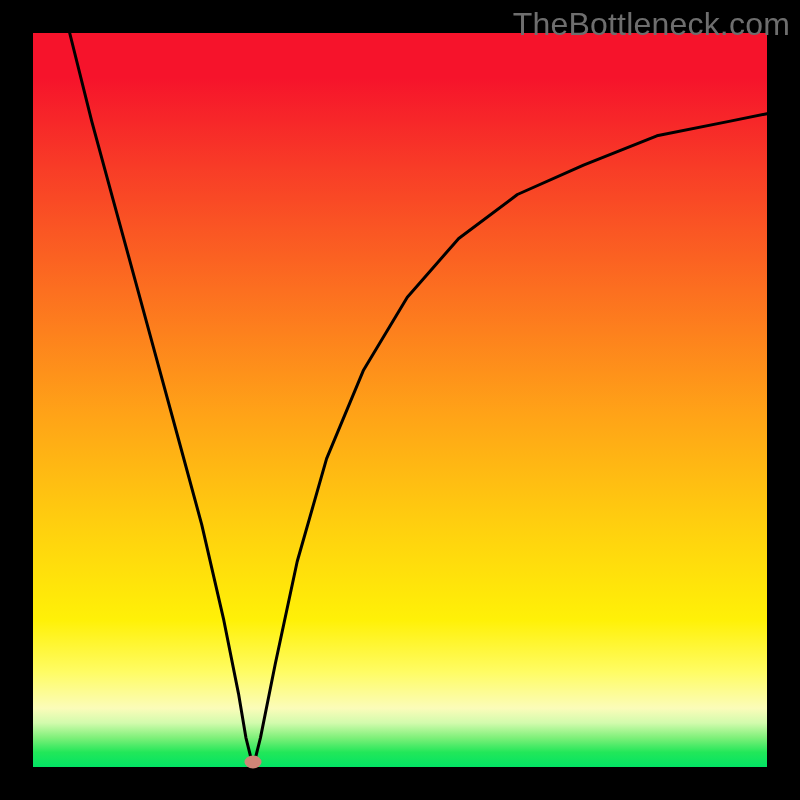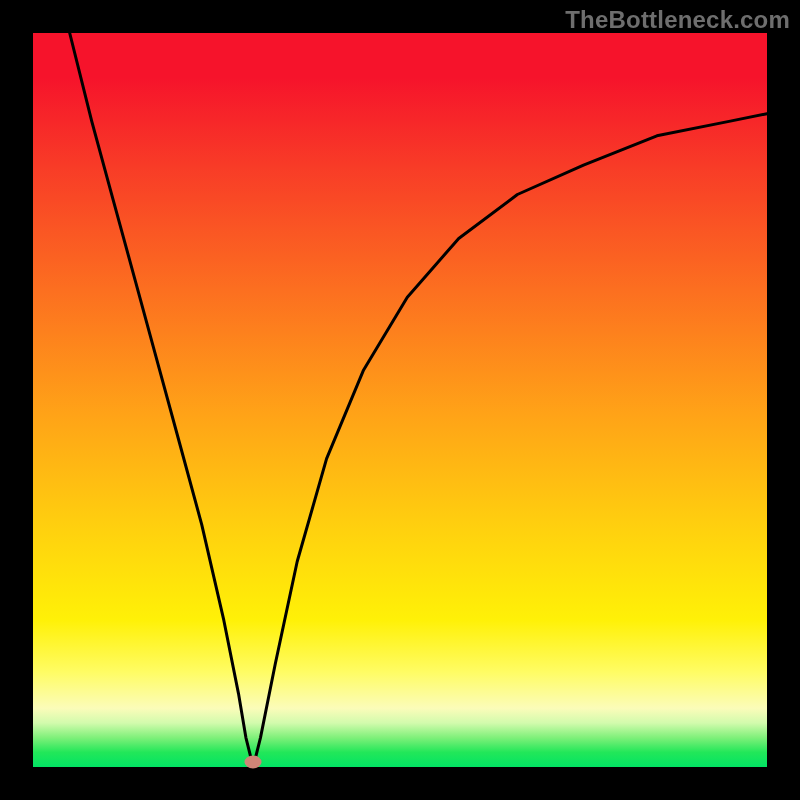--- a/index.html
+++ b/index.html
@@ -39,22 +39,22 @@
       #7ff07a 96%,
       #22e759 98%,
       #02e364 100%
     );
   }
   .watermark {
     position: absolute;
     top: 6px;
     right: 10px;
     color: #6e6e6e;
-    font-size: 24px;
-    font-weight: 700;
+    font-size: 32px;
+    font-weight: 400;
     letter-spacing: 0.2px;
     user-select: none;
   }
   svg.curve {
     position: absolute;
     left: 0;
     top: 0;
     width: 734px;
     height: 734px;
     overflow: visible;

